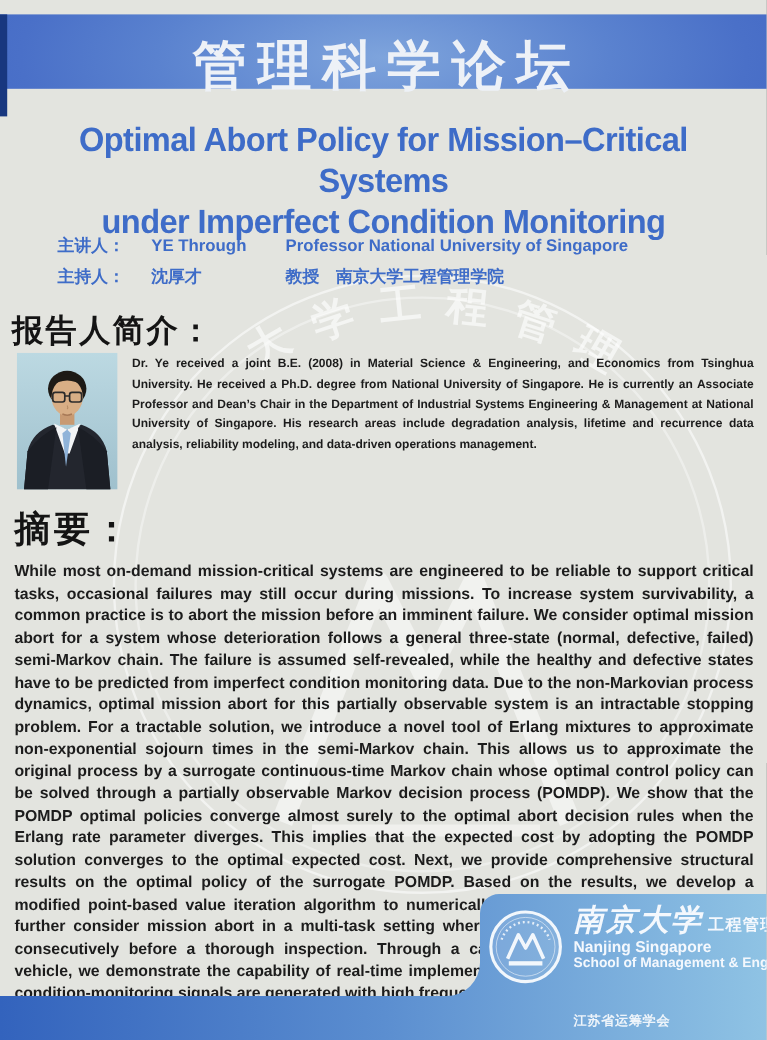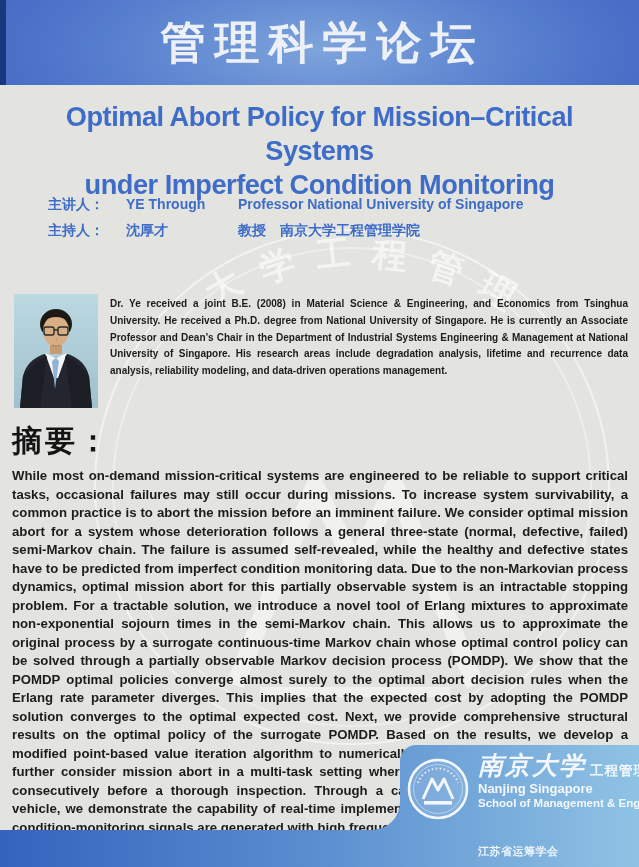--- a/index.html
+++ b/index.html
@@ -1,20 +1,20 @@
 <!DOCTYPE html>
 <html><head>
 <meta charset="utf-8">
 <style>
   html,body{margin:0;padding:0;}
   body{font-family:"Liberation Sans","DejaVu Sans",sans-serif;background:#888;}
   .poster{position:relative;width:639px;height:867px;background:#e3e4df;overflow:hidden;}
 
   
-  .banner{position:absolute;top:0;left:0;width:639px;height:85px;
+  .banner{position:absolute;top:12px;left:0;width:639px;height:62px;
     background:radial-gradient(ellipse 420px 160px at 50% 58%, #7ea4dc 0%, #5a82cf 45%, #4a70c8 72%, #4066c4 100%);
     z-index:6;}
   .banner-edge{position:absolute;top:0;left:0;width:6px;height:85px;background:#18377f;}
   .banner-title{position:absolute;top:13px;left:0;width:100%;text-align:center;
     font-family:"Liberation Serif","DejaVu Serif",serif;font-size:45px;font-weight:700;
     color:#edf1f7;letter-spacing:9px;padding-left:6px;box-sizing:border-box;}
 
   
   .wm{position:absolute;z-index:0;}
   .wm-ring-outer{left:94px;top:229px;width:512px;height:512px;border-radius:50%;
@@ -53,21 +53,21 @@
   .detail-row{display:flex;align-items:baseline;line-height:27px;}
   .detail-label{color:#4a6fc4;font-weight:bold;font-size:18px;letter-spacing:3px;width:112px;padding-left:3px;}
   .detail-value{color:#111;font-weight:bold;font-size:18px;letter-spacing:0.5px;}
 
   
   .bottom-svg{position:absolute;left:0;bottom:0;z-index:4;}
   .footer-logo{position:absolute;z-index:5;}
   .seal{left:406px;top:757px;}
   .footer-text{left:478px;top:755px;width:158px;color:#f4f8fd;}
   .ft-row1{display:flex;align-items:flex-end;white-space:nowrap;}
-  .uni-cn{font-family:Liberation Mono, monospace;font-style:italic;font-weight:bold;
+  .uni-cn{font-family:Liberation Sans, sans-serif;font-style:italic;font-weight:bold;
     font-size:25px;letter-spacing:2px;line-height:25px;}
   .school-cn{font-size:13.5px;font-weight:bold;letter-spacing:1px;margin-left:4px;line-height:18px;}
   .uni-en{font-size:13px;font-weight:bold;line-height:15px;margin-top:1px;white-space:nowrap;}
   .school-en{font-size:11.5px;font-weight:bold;line-height:14px;white-space:nowrap;}
   .org{font-size:11px;font-weight:bold;letter-spacing:0.5px;line-height:15px;white-space:nowrap;color:#eef4fa;margin-top:34px;}
   .org-first{}
 </style>
 </head>
 <body>
 
@@ -98,20 +98,21 @@
 
   <div class="speakers">
     <div class="cell">主讲人：</div>
     <div class="cell">YE Through</div>
     <div class="cell">Professor National University of Singapore</div>
     <div class="cell">主持人：</div>
     <div class="cell">沈厚才</div>
     <div class="cell">教授　南京大学工程管理学院</div>
   </div>
 
+  <div class="sec-heading h-bio">报告人简介：</div>
 
   <svg class="photo" viewBox="0 0 84 114">
     <defs>
       <linearGradient id="pbg" x1="0" y1="0" x2="0" y2="1">
         <stop offset="0" stop-color="#bcd9e2"></stop>
           <stop offset="1" stop-color="#9fc0cd"></stop>
       </linearGradient>
     </defs>
     <rect x="0" y="0" width="84" height="114" fill="url(#pbg)"></rect>
 

